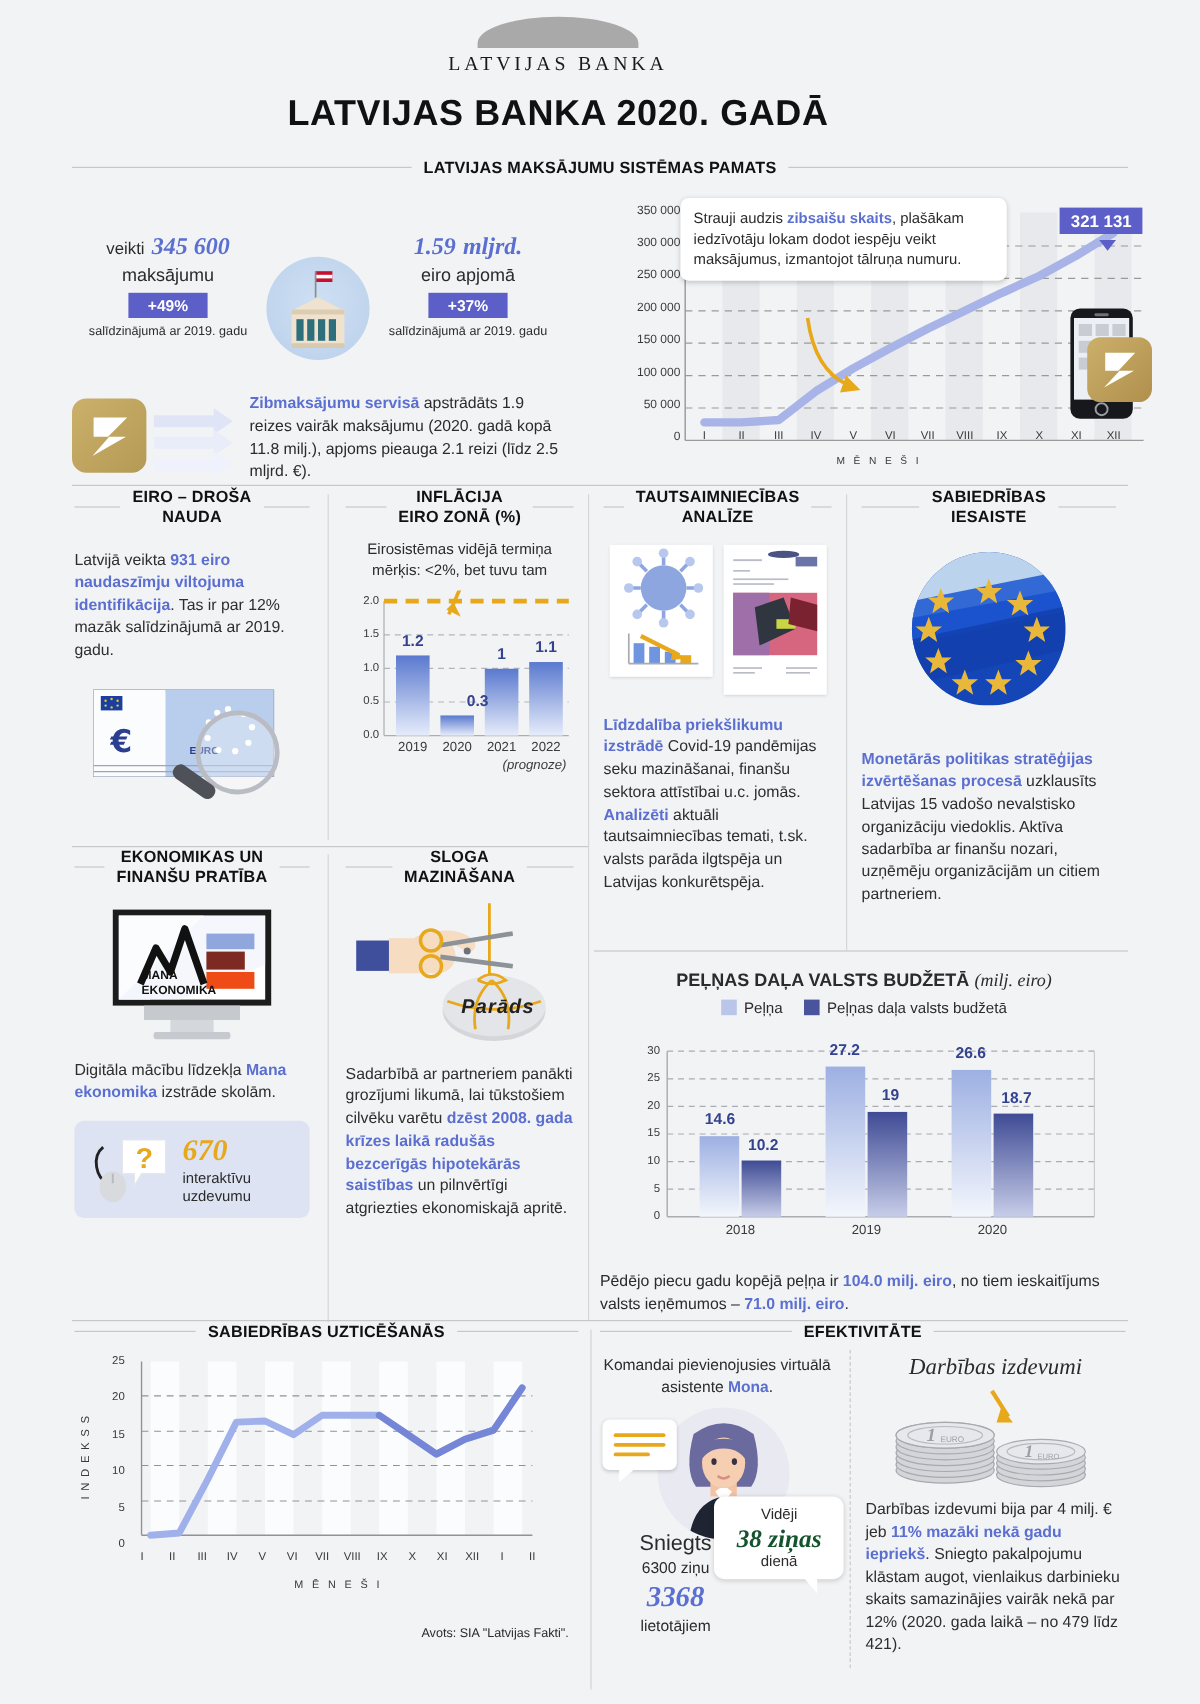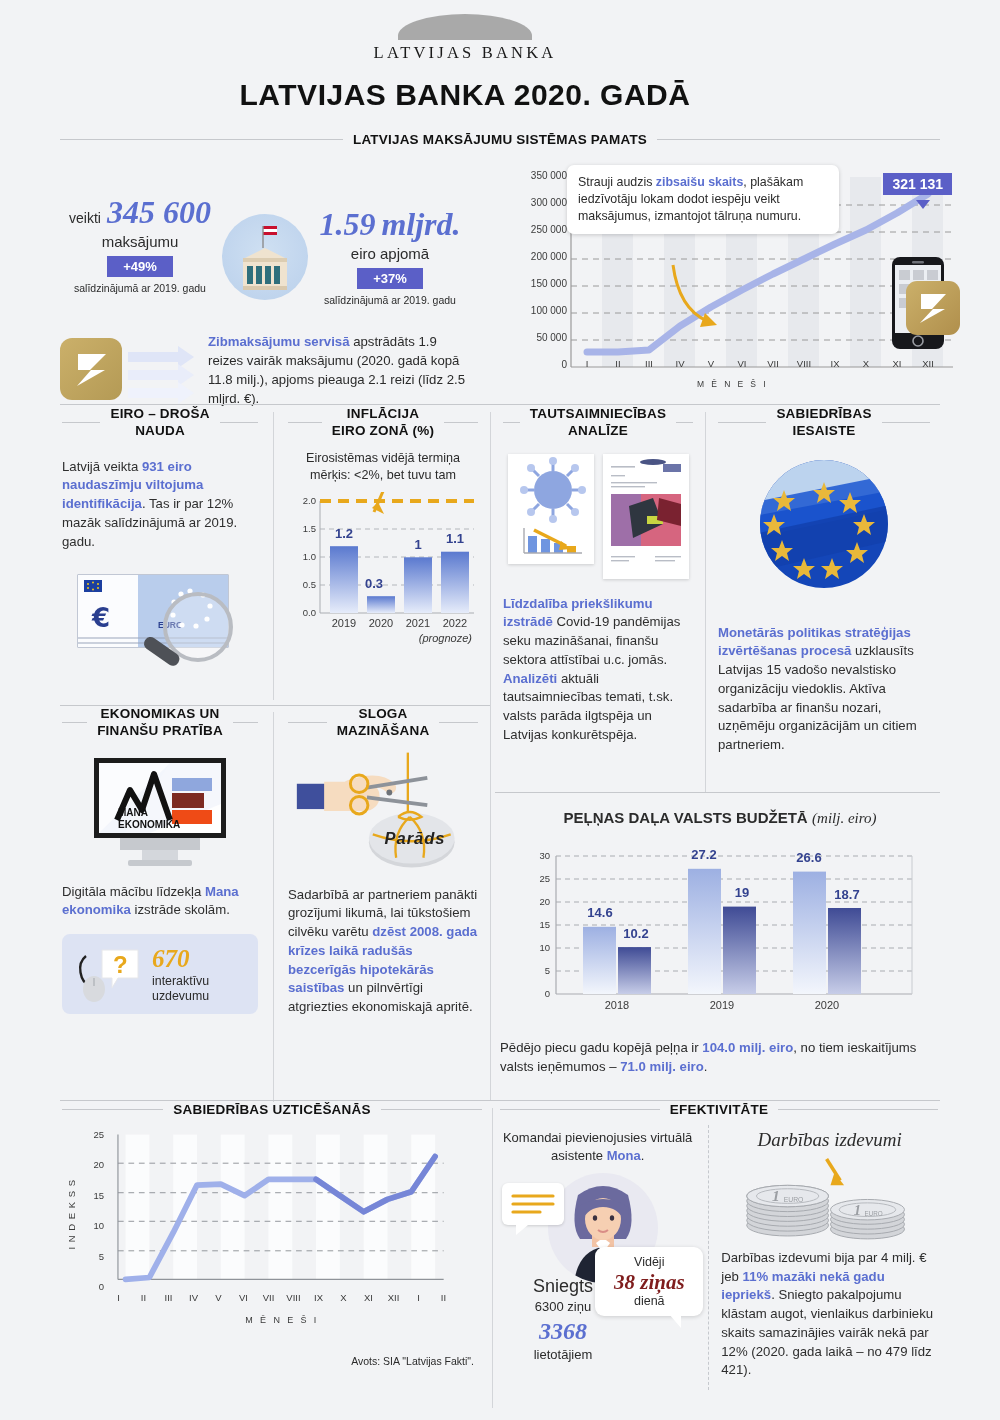--- a/index.html
+++ b/index.html
@@ -34,21 +34,21 @@
 
   .blue{color:#5b6fd0;font-weight:bold;}
   .body-txt{font-size:13.2px;line-height:1.42;color:#2e2e2e;}
 
   
   .b1l{position:absolute;left:60px;top:180px;width:410px;}
   .b1l h3{margin:0;text-align:center;font-size:15px;font-weight:bold;line-height:1.35;}
   .nums{display:flex;align-items:flex-start;justify-content:space-between;margin-top:16px;}
   .numcol{width:160px;text-align:center;}
   .bignum{font-family:"Liberation Serif","DejaVu Serif",serif;font-style:italic;
-    font-size:32px;color:#5b6fd0;font-weight:bold;line-height:1;}
+    font-size:20px;color:#5b6fd0;font-weight:bold;line-height:1;}
   .pre{font-size:14px;color:#2b2b2b;}
   .unit{font-size:15px;margin-top:5px;}
   .badge{display:inline-block;background:#5b5fc7;color:#fff;font-size:13px;font-weight:bold;
     padding:3px 16px;margin-top:6px;}
   .cmp{font-size:10.5px;margin-top:5px;color:#2b2b2b;}
   .house{width:86px;height:86px;border-radius:50%;
     background:radial-gradient(circle at 50% 45%,#cfe0f2 0%,#c2d6ee 60%,#b9d0ea 100%);
     position:relative;margin-top:18px;overflow:hidden;}
 
   .zrow{display:flex;align-items:flex-start;gap:6px;margin-top:26px;}
@@ -132,21 +132,21 @@
             <rect x="25" y="52" width="6" height="18" fill="#2f6f7c"></rect>
             <rect x="34" y="52" width="6" height="18" fill="#2f6f7c"></rect>
             <rect x="43" y="52" width="6" height="18" fill="#2f6f7c"></rect>
             <rect x="52" y="52" width="6" height="18" fill="#2f6f7c"></rect>
             <rect x="21" y="72" width="44" height="4" fill="#d9c9ae"></rect>
           </svg>
         </div>
       </div>
 
       <div class="numcol">
-        <div style="display:flex;align-items:center;justify-content:center;gap:6px;margin-top:12px;">
+        <div style="display:flex;align-items:center;justify-content:center;gap:6px;">
           <span class="bignum">1.59</span>
           <span class="bignum sm">mljrd.</span>
         </div>
         <div class="unit">eiro apjomā</div>
         <div class="badge">+37%</div>
         <div class="cmp">salīdzinājumā ar 2019. gadu</div>
       </div>
     </div>
 
     <div class="zrow">
@@ -340,21 +340,21 @@
         <path d="M96 5 L86 28" stroke="#e8a81c" stroke-width="3" fill="none" transform="translate(0,-8)"></path>
         <polygon points="84,16 96,22 90,10" fill="#e8a81c"></polygon>
       </svg>
       <div class="axis-num" style="left:0;top:3px;width:28px">2.0</div>
       <div class="axis-num" style="left:0;top:31px;width:28px">1.5</div>
       <div class="axis-num" style="left:0;top:59px;width:28px">1.0</div>
       <div class="axis-num" style="left:0;top:87px;width:28px">0.5</div>
       <div class="axis-num" style="left:0;top:115px;width:28px">0.0</div>
 
       <div class="val-lab" style="left:38px;top:34px;width:36px">1.2</div>
-      <div class="val-lab" style="left:68px;top:84px;width:36px">0.3</div>
+      <div class="val-lab" style="left:92px;top:84px;width:36px">0.3</div>
       <div class="val-lab" style="left:112px;top:45px;width:36px">1</div>
       <div class="val-lab" style="left:149px;top:39px;width:36px">1.1</div>
 
       <div class="cat-lab" style="left:38px;top:125px;width:36px">2019</div>
       <div class="cat-lab" style="left:75px;top:125px;width:36px">2020</div>
       <div class="cat-lab" style="left:112px;top:125px;width:36px">2021</div>
       <div class="cat-lab" style="left:149px;top:125px;width:36px">2022</div>
       <div style="position:absolute;right:6px;top:140px;font-size:11px;font-style:italic;color:#3a3a3a;">(prognoze)</div>
     </div>
   </div>
@@ -559,20 +559,28 @@
     <div class="body-txt" style="margin-top:10px;">
       <span>Sadarbībā ar partneriem panākti grozījumi likumā, lai tūkstošiem cilvēku varētu </span><span class="blue">dzēst 2008. gada krīzes laikā radušās bezcerīgās hipotekārās saistības</span><span> un pilnvērtīgi atgriezties ekonomiskajā apritē.</span>
     </div>
   </div>
 
   <div style="position:absolute;left:500px;top:795px;width:440px;">
     <div style="text-align:center;margin-top:14px;">
       <span style="font-size:15px;font-weight:bold;">PEĻŅAS DAĻA VALSTS BUDŽETĀ</span>
       <span style="font-size:15px;font-style:italic;font-family:'Liberation Serif','DejaVu Serif',serif;">(milj. eiro)</span>
     </div>
+    <div class="legend">
+      <span>
+        <i class="lgsw" style="background:#b9c6ea;"></i><span>Peļņa</span>
+      </span>
+      <span>
+        <i class="lgsw" style="background:#49539e;"></i><span>Peļņas daļa valsts budžetā</span>
+      </span>
+    </div>
 
     <div class="pchart">
       <svg viewBox="0 0 400 185" width="400" height="185" aria-hidden="true" style="position:absolute;left:0;top:0;">
         <defs>
           <linearGradient id="gLight" x1="0" y1="0" x2="0" y2="1">
             <stop offset="0%" stop-color="#9db0e2"></stop>
               <stop offset="100%" stop-color="#f3f6fc"></stop>
           </linearGradient>
           <linearGradient id="gDark" x1="0" y1="0" x2="0" y2="1">
             <stop offset="0%" stop-color="#3f4b95"></stop>
@@ -730,21 +738,21 @@
                   <line x1="11" y1="21" x2="51" y2="21"></line>
                   <line x1="11" y1="29" x2="38" y2="29"></line>
               </g>
               <polygon points="14,42 14,52 26,42" fill="#fff"></polygon>
             </svg>
           </div>
 
           <div style="position:absolute;right:-8px;top:78px;width:96px;background:#fff;border-radius:9px;
                       box-shadow:0 1px 4px rgba(0,0,0,.16);padding:8px 6px;text-align:center;line-height:1.15;">
             <div style="font-size:12.5px;">Vidēji</div>
-            <div style="font-family:'Liberation Serif','DejaVu Serif',serif;font-style:italic;font-weight:bold;font-size:21px;color:#7f1d1d;">38 ziņas</div>
+            <div style="font-family:'Liberation Serif','DejaVu Serif',serif;font-style:italic;font-weight:bold;font-size:21px;color:#14532d;">38 ziņas</div>
             <div style="font-size:12.5px;">dienā</div>
             <div style="position:absolute;right:22px;bottom:-12px;width:0;height:0;
                         border-left:12px solid transparent;border-top:14px solid #fff;"></div>
           </div>
           <div style="position:absolute;left:8px;top:106px;width:110px;text-align:center;line-height:1.3;">
             <div style="font-size:18px;">Sniegts</div>
             <div style="font-size:13px;">6300 ziņu</div>
             <div style="font-family:'Liberation Serif','DejaVu Serif',serif;font-style:italic;font-weight:bold;font-size:24px;color:#5b6fd0;">3368</div>
             <div style="font-size:13px;">lietotājiem</div>
           </div>

